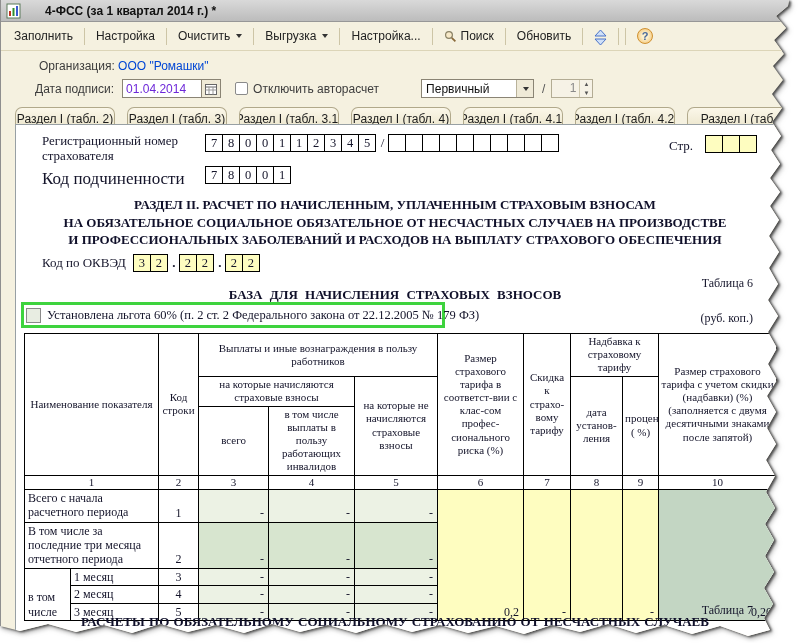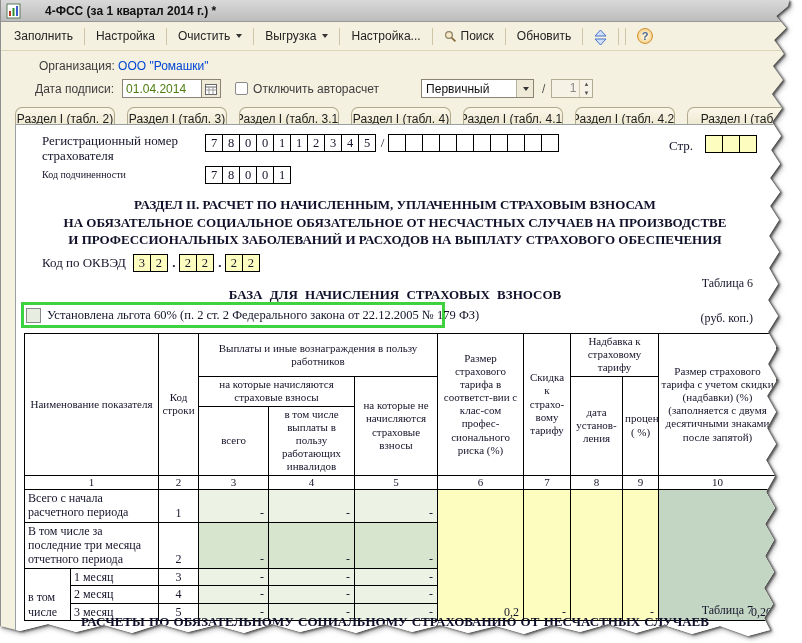--- a/index.html
+++ b/index.html
@@ -26,21 +26,21 @@
     border-top:4px solid #333; margin-left:2px; }
   .help-circle { width:16px; height:16px; border-radius:50%; background:radial-gradient(#fdf0cd 30%, #f2bd62);
     border:1px solid #cf9030; display:flex; align-items:center; justify-content:center;
     font-size:11px; font-weight:bold; color:#4a6a9a; }
 
   
   .row-org { margin:8px 0 0 38px; font-size:12px; color:#3c3c3c; }
   .link { color:#0046d5; }
   .row-date { margin:6px 0 0 34px; display:flex; align-items:center; font-size:12px; color:#3c3c3c; }
   .input-date { margin-left:8px; width:80px; height:19px; border:1px solid #8a8474; background:#fff;
-    display:flex; align-items:center; padding:0 3px; font-size:12px; color:#4d7c0f; }
+    display:flex; align-items:center; padding:0 3px; font-size:12px; color:#6d28d9; }
   .cal-btn { width:19px; height:19px; border:1px solid #8a8474; border-left:none; background:#efead7;
     display:flex; align-items:center; justify-content:center; }
   .cb { width:13px; height:13px; border:1px solid #8a8a8a; background:#fff; border-radius:2px; margin:0 5px 0 14px; }
   .combo { margin-left:42px; width:113px; height:19px; border:1px solid #8a8474; background:#fff;
     display:flex; align-items:center; justify-content:space-between; padding-left:4px; font-size:12px; color:#111; }
   .combo-btn { width:17px; height:17px; background:#efead7; border-left:1px solid #b9b29a;
     display:flex; align-items:center; justify-content:center; }
   .slash-lbl { margin:0 6px 0 8px; color:#555; }
   .spinner { width:42px; height:19px; border:1px solid #b3ac94; background:#f6f2e6; display:flex; }
   .spin-val { flex:1; text-align:right; padding-right:3px; color:#8a8a8a; font-size:12px; line-height:17px; }
@@ -53,21 +53,21 @@
     border-radius:7px 7px 0 0; background:linear-gradient(#fbf7e9,#ebe5cb);
     font-size:12px; color:#1c1c1c; display:flex; align-items:center; justify-content:center;
     white-space:nowrap; overflow:hidden; cursor:default; }
 
   
   .content { position:absolute; left:14px; top:124px; width:776px; height:516px; background:#fff;
     border-top:1px solid #98a0a4; border-left:1px solid #98a0a4;
     font-family:"Liberation Serif","DejaVu Serif",serif; color:#14142a; }
 
   .reg-label { position:absolute; left:26px; top:8px; width:180px; font-size:13px; line-height:15px; }
-  .subord-label { position:absolute; left:26px; top:44px; font-size:10px; }
+  .subord-label { position:absolute; left:26px; top:44px; font-size:17px; }
   .digit-row { position:absolute; display:flex; align-items:center; }
   .dbox { width:18px; height:18px; border:1px solid #000; margin-left:-1px; background:#fff;
     font-size:12.5px; display:flex; align-items:center; justify-content:center; }
   .dbox.yellow { background:#fefdc0; }
   .slash-sep { width:13px; text-align:center; font-size:13px; }
   .str-label { position:absolute; left:653px; top:13px; font-size:13px; }
 
   .heading { position:absolute; left:0; top:71px; width:758px; text-align:center;
     font-weight:bold; font-size:13px; line-height:17.5px; color:#10102a; }
 

